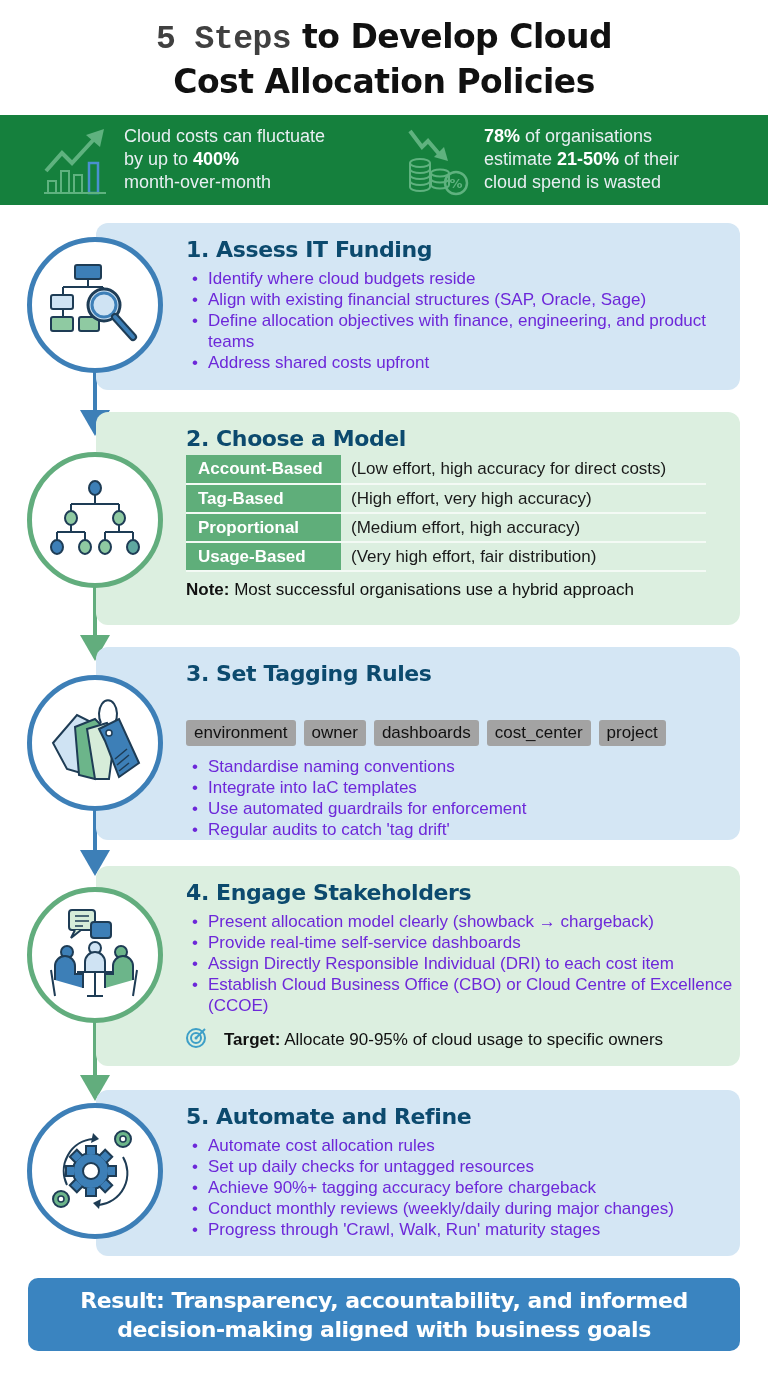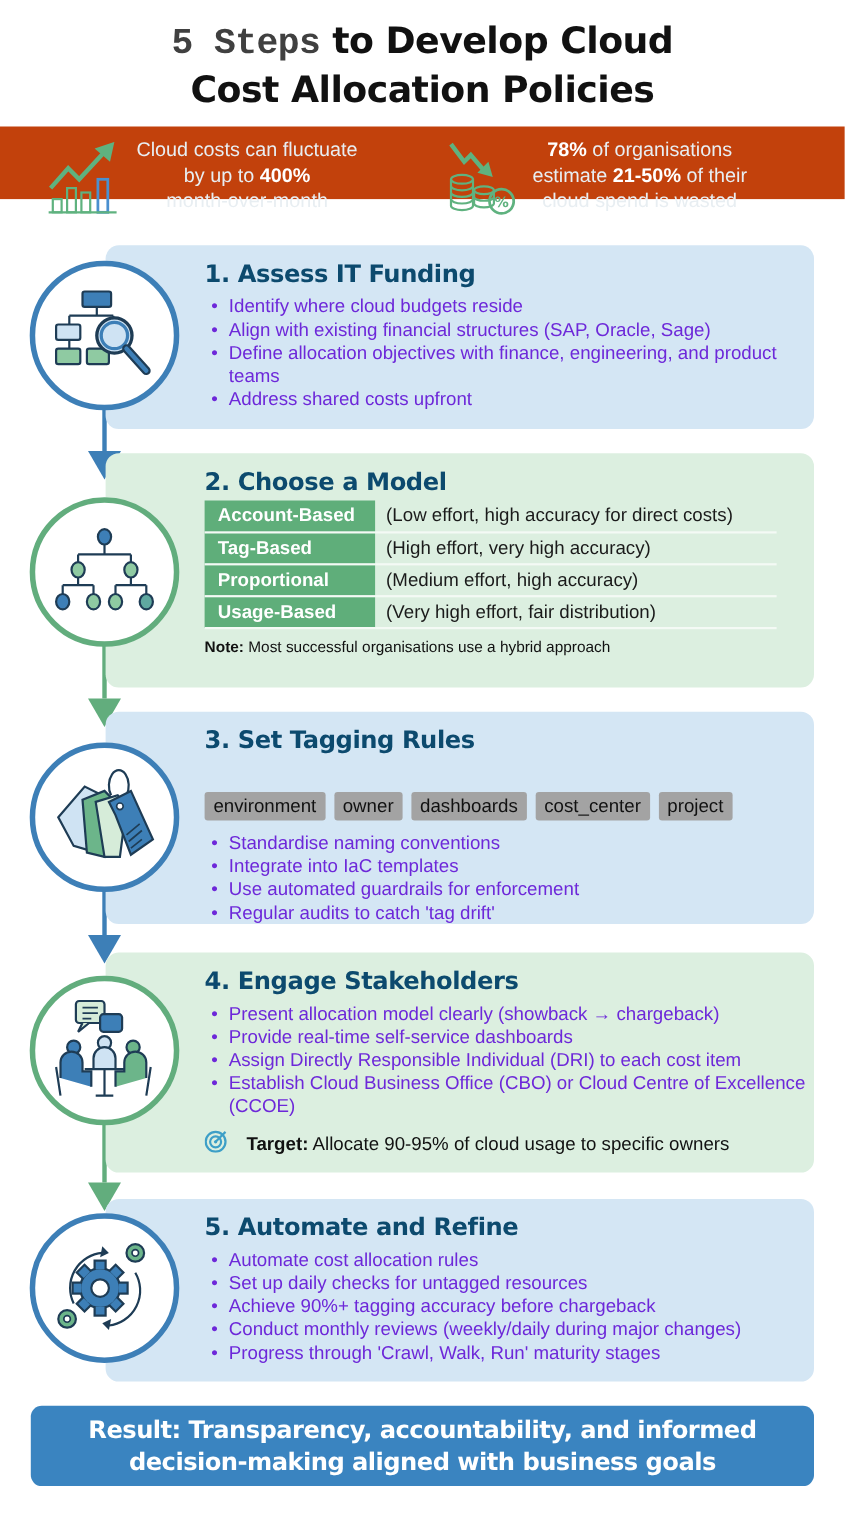--- a/index.html
+++ b/index.html
@@ -3,21 +3,21 @@
 <meta charset="utf-8">
 <style>
   * { box-sizing: border-box; margin: 0; padding: 0; }
   html, body { width: 768px; height: 1376px; background: #ffffff; overflow: hidden; }
   body { font-family: "Liberation Sans", "DejaVu Sans", sans-serif; color: #111; position: relative; }
 
   .title { position: absolute; top: 16px; left: 0; width: 768px; text-align: center;
     font-family: "DejaVu Sans", sans-serif; font-weight: bold; font-size: 33px; line-height: 42px; letter-spacing: -0.5px; color: #111; }
   .title .accent { color: #404040; font-family: Liberation Mono, monospace; }
 
-  .banner { position: absolute; top: 115px; left: 0; width: 768px; height: 66px; background: #c2410c; text-align: center; }
+  .banner { position: absolute; top: 115px; left: 0; width: 768px; height: 90px; background: #15803d; }
   .stat { position: absolute; top: 10px; display: flex; align-items: flex-start; }
   .stat-text { color: #e8eef2; font-size: 18px; line-height: 23px; }
   .stat-text b { color: #fff; }
 
   .step { position: absolute; left: 96px; width: 644px; border-radius: 12px; }
   .step.blue { background: #d4e6f4; }
   .step.green { background: #dcefe0; }
   .step h2 { font-family: "DejaVu Sans", sans-serif; font-size: 22px; font-weight: bold; letter-spacing: -0.4px; color: #0c4a6e; margin: 14px 0 6px 90px; }
   .step ul { list-style: none; margin-left: 94px; }
   .step li { font-size: 17px; line-height: 21px; position: relative; padding-left: 18px; color: #6d28d9; }
@@ -27,21 +27,21 @@
   .circle.blue { border: 5px solid #3d7fb7; }
   .circle.green { border: 5px solid #62ad7d; }
 
   .line { position: absolute; left: 93px; width: 4px; }
   .arrow { position: absolute; left: 80px; width: 0; height: 0; border-left: 15px solid transparent; border-right: 15px solid transparent; }
 
   .model-table { margin-left: 90px; margin-top: 2px; width: 520px; border-collapse: collapse; }
   .model-table td { height: 29px; font-size: 17px; border-bottom: 2px solid #f4faf5; }
   .model-table td.k { background: #5fae7a; color: #fff; font-weight: bold; width: 155px; padding-left: 12px; }
   .model-table td.v { padding-left: 10px; color: #1a1a1a; }
-  .note { margin: 8px 0 0 90px; font-size: 14px; }
+  .note { margin: 8px 0 0 90px; font-size: 17px; }
 
   .tags { display: flex; gap: 8px; margin: 4px 0 10px 90px; }
   .tag { background: #a3a3a3; font-size: 17px; padding: 3px 8px; border-radius: 3px; color: #111; margin-top: 28px; }
 
   .target { margin: 10px 0 0 90px; font-size: 17px; display: flex; align-items: center; gap: 16px; }
 
   .result { position: absolute; left: 28px; top: 1278px; width: 712px; height: 73px; background: #3a84c0; border-radius: 10px;
     color: #fff; font-weight: bold; font-size: 22px; line-height: 29px; text-align: center; padding-top: 8px; font-family: "DejaVu Sans", sans-serif; letter-spacing: -0.5px; }
 </style>
 </head>

